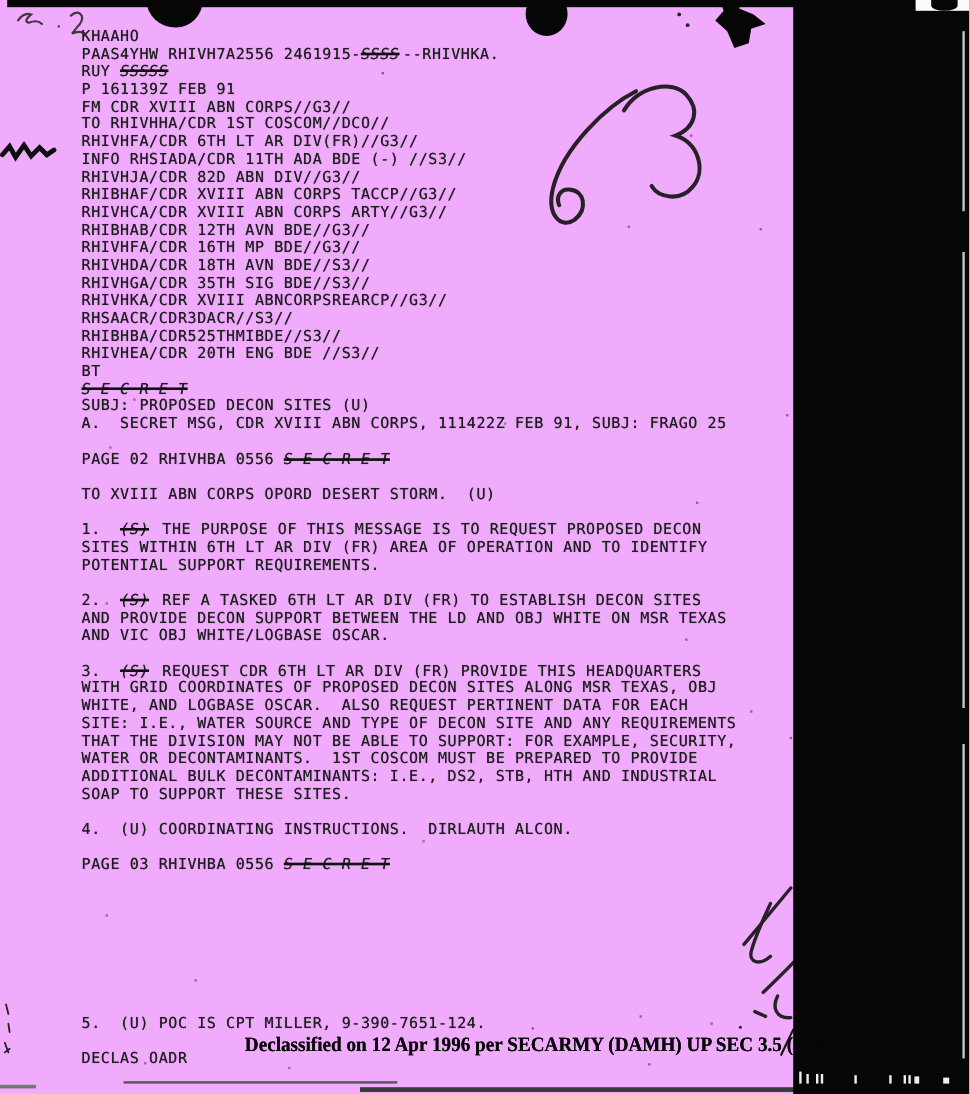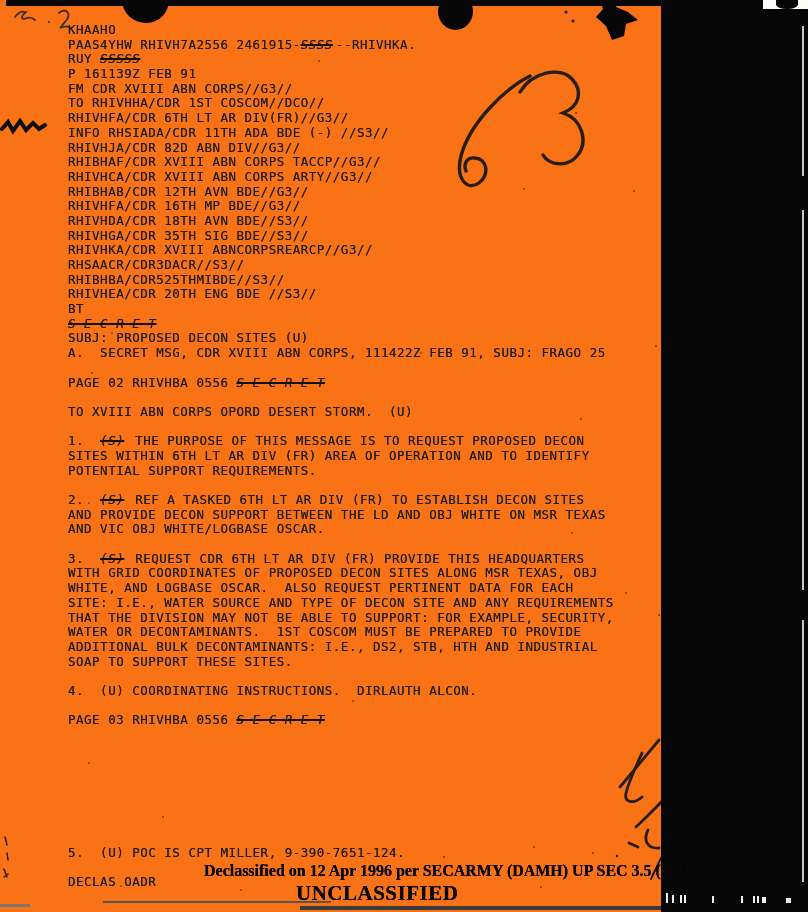--- a/index.html
+++ b/index.html
@@ -1,19 +1,19 @@
 <!DOCTYPE html>
 <html><head>
 <meta charset="utf-8">
 <style>
   html,body{margin:0;padding:0;background:#ffffff;}
   #page{
     position:relative;
     width:808px;height:912px;
-    background:#f97316;
+    background:#f0abfc;
     overflow:hidden;
     font-family:"DejaVu Sans Mono", monospace;
   }
   
   #doc-lines{
     position:absolute;left:68px;top:23px;width:600px;
     font-size:12.5px;line-height:14.7px;letter-spacing:0.5px;
     color:#1d1d1d;
     text-shadow:0 0 0.6px rgba(30,30,30,.8);
     white-space:pre;
@@ -72,21 +72,20 @@
 </head>
 <body>
 
 <div id="page">
 
   <div id="noise-dots"></div>
 
   <div id="doc-lines"><div class="tline">KHAAHO</div><div class="tline"><span>PAAS4YHW RHIVH7A2556 2461915-</span><span class="struck">SSSS</span><span>--RHIVHKA.</span></div><div class="tline"><span>RUY </span><span class="struck">SSSSS</span><span></span></div><div class="tline">P 161139Z FEB 91</div><div class="tline">FM CDR XVIII ABN CORPS//G3//</div><div class="tline">TO RHIVHHA/CDR 1ST COSCOM//DCO//</div><div class="tline">RHIVHFA/CDR 6TH LT AR DIV(FR)//G3//</div><div class="tline">INFO RHSIADA/CDR 11TH ADA BDE (-) //S3//</div><div class="tline">RHIVHJA/CDR 82D ABN DIV//G3//</div><div class="tline">RHIBHAF/CDR XVIII ABN CORPS TACCP//G3//</div><div class="tline">RHIVHCA/CDR XVIII ABN CORPS ARTY//G3//</div><div class="tline">RHIBHAB/CDR 12TH AVN BDE//G3//</div><div class="tline">RHIVHFA/CDR 16TH MP BDE//G3//</div><div class="tline">RHIVHDA/CDR 18TH AVN BDE//S3//</div><div class="tline">RHIVHGA/CDR 35TH SIG BDE//S3//</div><div class="tline">RHIVHKA/CDR XVIII ABNCORPSREARCP//G3//</div><div class="tline">RHSAACR/CDR3DACR//S3//</div><div class="tline">RHIBHBA/CDR525THMIBDE//S3//</div><div class="tline">RHIVHEA/CDR 20TH ENG BDE //S3//</div><div class="tline">BT</div><div class="tline"><span></span><span class="struck">S E C R E T</span><span></span></div><div class="tline">SUBJ: PROPOSED DECON SITES (U)</div><div class="tline">A.  SECRET MSG, CDR XVIII ABN CORPS, 111422Z FEB 91, SUBJ: FRAGO 25</div><div class="tline">&nbsp;</div><div class="tline"><span>PAGE 02 RHIVHBA 0556 </span><span class="struck">S E C R E T</span><span></span></div><div class="tline">&nbsp;</div><div class="tline">TO XVIII ABN CORPS OPORD DESERT STORM.  (U)</div><div class="tline">&nbsp;</div><div class="tline"><span>1.  </span><span class="struck">(S)</span><span> THE PURPOSE OF THIS MESSAGE IS TO REQUEST PROPOSED DECON</span></div><div class="tline">SITES WITHIN 6TH LT AR DIV (FR) AREA OF OPERATION AND TO IDENTIFY</div><div class="tline">POTENTIAL SUPPORT REQUIREMENTS.</div><div class="tline">&nbsp;</div><div class="tline"><span>2.  </span><span class="struck">(S)</span><span> REF A TASKED 6TH LT AR DIV (FR) TO ESTABLISH DECON SITES</span></div><div class="tline">AND PROVIDE DECON SUPPORT BETWEEN THE LD AND OBJ WHITE ON MSR TEXAS</div><div class="tline">AND VIC OBJ WHITE/LOGBASE OSCAR.</div><div class="tline">&nbsp;</div><div class="tline"><span>3.  </span><span class="struck">(S)</span><span> REQUEST CDR 6TH LT AR DIV (FR) PROVIDE THIS HEADQUARTERS</span></div><div class="tline">WITH GRID COORDINATES OF PROPOSED DECON SITES ALONG MSR TEXAS, OBJ</div><div class="tline">WHITE, AND LOGBASE OSCAR.  ALSO REQUEST PERTINENT DATA FOR EACH</div><div class="tline">SITE: I.E., WATER SOURCE AND TYPE OF DECON SITE AND ANY REQUIREMENTS</div><div class="tline">THAT THE DIVISION MAY NOT BE ABLE TO SUPPORT: FOR EXAMPLE, SECURITY,</div><div class="tline">WATER OR DECONTAMINANTS.  1ST COSCOM MUST BE PREPARED TO PROVIDE</div><div class="tline">ADDITIONAL BULK DECONTAMINANTS: I.E., DS2, STB, HTH AND INDUSTRIAL</div><div class="tline">SOAP TO SUPPORT THESE SITES.</div><div class="tline">&nbsp;</div><div class="tline">4.  (U) COORDINATING INSTRUCTIONS.  DIRLAUTH ALCON.</div><div class="tline">&nbsp;</div><div class="tline"><span>PAGE 03 RHIVHBA 0556 </span><span class="struck">S E C R E T</span><span></span></div><div class="tline">&nbsp;</div><div class="tline">&nbsp;</div><div class="tline">&nbsp;</div><div class="tline">&nbsp;</div><div class="tline">&nbsp;</div><div class="tline">&nbsp;</div><div class="tline">&nbsp;</div><div class="tline">&nbsp;</div><div class="tline">5.  (U) POC IS CPT MILLER, 9-390-7651-124.</div><div class="tline">&nbsp;</div><div class="tline">DECLAS OADR</div></div>
 
   <div class="stamp-line1">Declassified on 12 Apr 1996 per SECARMY (DAMH) UP SEC 3.5 (a)EO</div>
-  <div class="stamp-line2">UNCLASSIFIED</div>
 
   <svg class="overlay" width="808" height="912" viewBox="0 0 808 912">
 
     <polygon points="600,0 618,0 616,7 628,12 638,20 626,24 624,36 612,40 606,26 596,17 603,9" fill="#060606"></polygon>
     <circle cx="566" cy="12" r="1.6" fill="#222"></circle>
     <circle cx="573" cy="21" r="1.6" fill="#222"></circle>
 
     <g stroke="#161616" stroke-width="3.4" fill="none" stroke-linecap="round" opacity=".92">
       <path d="M530,76 C506,88 470,122 461,156 C455,180 468,191 479,183 C490,174 487,159 475,158 C467,157 463,164 466,171"></path>
       <path d="M520,92 C532,72 560,66 572,79 C583,91 580,106 563,113 C582,119 589,142 577,156 C567,168 549,165 543,155"></path>

